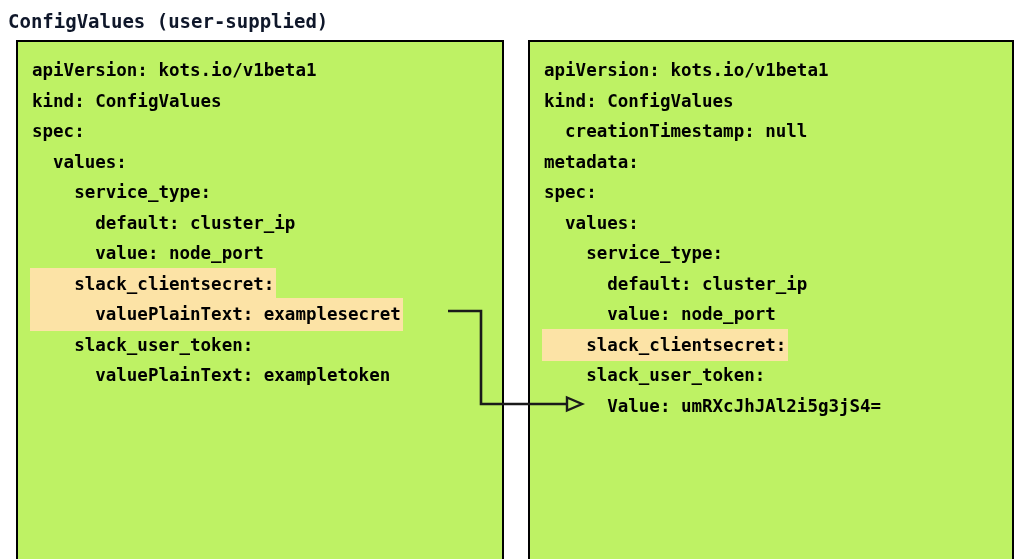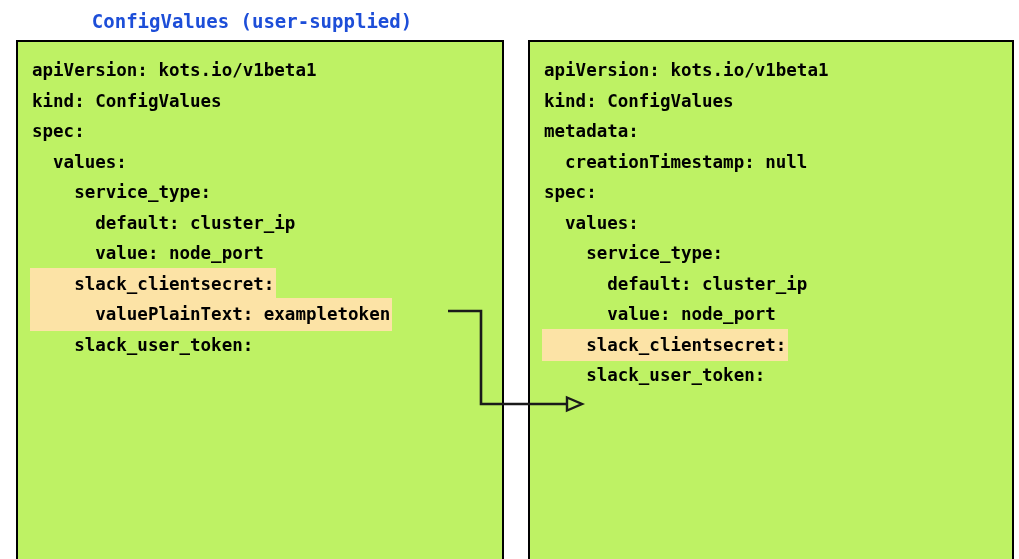--- a/index.html
+++ b/index.html
@@ -22,24 +22,23 @@
     width: 1019px;
     height: 559px;
   }
 
   
   .panel-title {
     position: absolute;
     font-family: "DejaVu Sans Mono", "Liberation Mono", monospace;
     font-size: 19px;
     font-weight: bold;
-    color: #1d4ed8;
+    color: #0f172a;
     letter-spacing: 0px;
     white-space: pre;
-    text-align: center;
     top: 8px;
     height: 26px;
     line-height: 26px;
   }
   #title-left  { left: 8px;   width: 488px; }
   #title-right { left: 520px; width: 486px; }
 
   
   .code-box {
     position: absolute;
@@ -104,38 +103,40 @@
   <div class="code-box" id="box-left">
     <div class="code-lines" id="lines-left">
         <div class="code-line"><span class="txt">apiVersion: kots.io/v1beta1</span></div>
         <div class="code-line"><span class="txt">kind: ConfigValues</span></div>
         <div class="code-line"><span class="txt">spec:</span></div>
         <div class="code-line"><span class="txt">  values:</span></div>
         <div class="code-line"><span class="txt">    service_type:</span></div>
         <div class="code-line"><span class="txt">      default: cluster_ip</span></div>
         <div class="code-line"><span class="txt">      value: node_port</span></div>
         <div class="code-line hl"><span class="txt">    slack_clientsecret:</span></div>
-        <div class="code-line hl"><span class="txt">      valuePlainText: exampletoken</span></div>
+        <div class="code-line hl"><span class="txt">      valuePlainText: examplesecret</span></div>
         <div class="code-line"><span class="txt">    slack_user_token:</span></div>
+        <div class="code-line"><span class="txt">      valuePlainText: exampletoken</span></div>
       </div>
   </div>
 
   <div class="code-box" id="box-right">
     <div class="code-lines" id="lines-right">
         <div class="code-line"><span class="txt">apiVersion: kots.io/v1beta1</span></div>
         <div class="code-line"><span class="txt">kind: ConfigValues</span></div>
+        <div class="code-line"><span class="txt">  creationTimestamp: null</span></div>
         <div class="code-line"><span class="txt">metadata:</span></div>
-        <div class="code-line"><span class="txt">  creationTimestamp: null</span></div>
         <div class="code-line"><span class="txt">spec:</span></div>
         <div class="code-line"><span class="txt">  values:</span></div>
         <div class="code-line"><span class="txt">    service_type:</span></div>
         <div class="code-line"><span class="txt">      default: cluster_ip</span></div>
         <div class="code-line"><span class="txt">      value: node_port</span></div>
         <div class="code-line hl"><span class="txt">    slack_clientsecret:</span></div>
         <div class="code-line"><span class="txt">    slack_user_token:</span></div>
+        <div class="code-line"><span class="txt">      Value: umRXcJhJAl2i5g3jS4=</span></div>
       </div>
   </div>
 
   <svg class="connector" viewBox="0 0 1019 559" width="1019" height="559">
     <path id="connector-path" d="M 448 311 L 481 311 L 481 404 L 568 404" fill="none" stroke="#1a1a1a" stroke-width="2.6"></path>
     <path id="connector-head" d="M 567 397.5 L 582 404 L 567 410.5 Z" fill="none" stroke="#1a1a1a" stroke-width="2.4" stroke-linejoin="miter"></path>
   </svg>
 
 </div>
 

